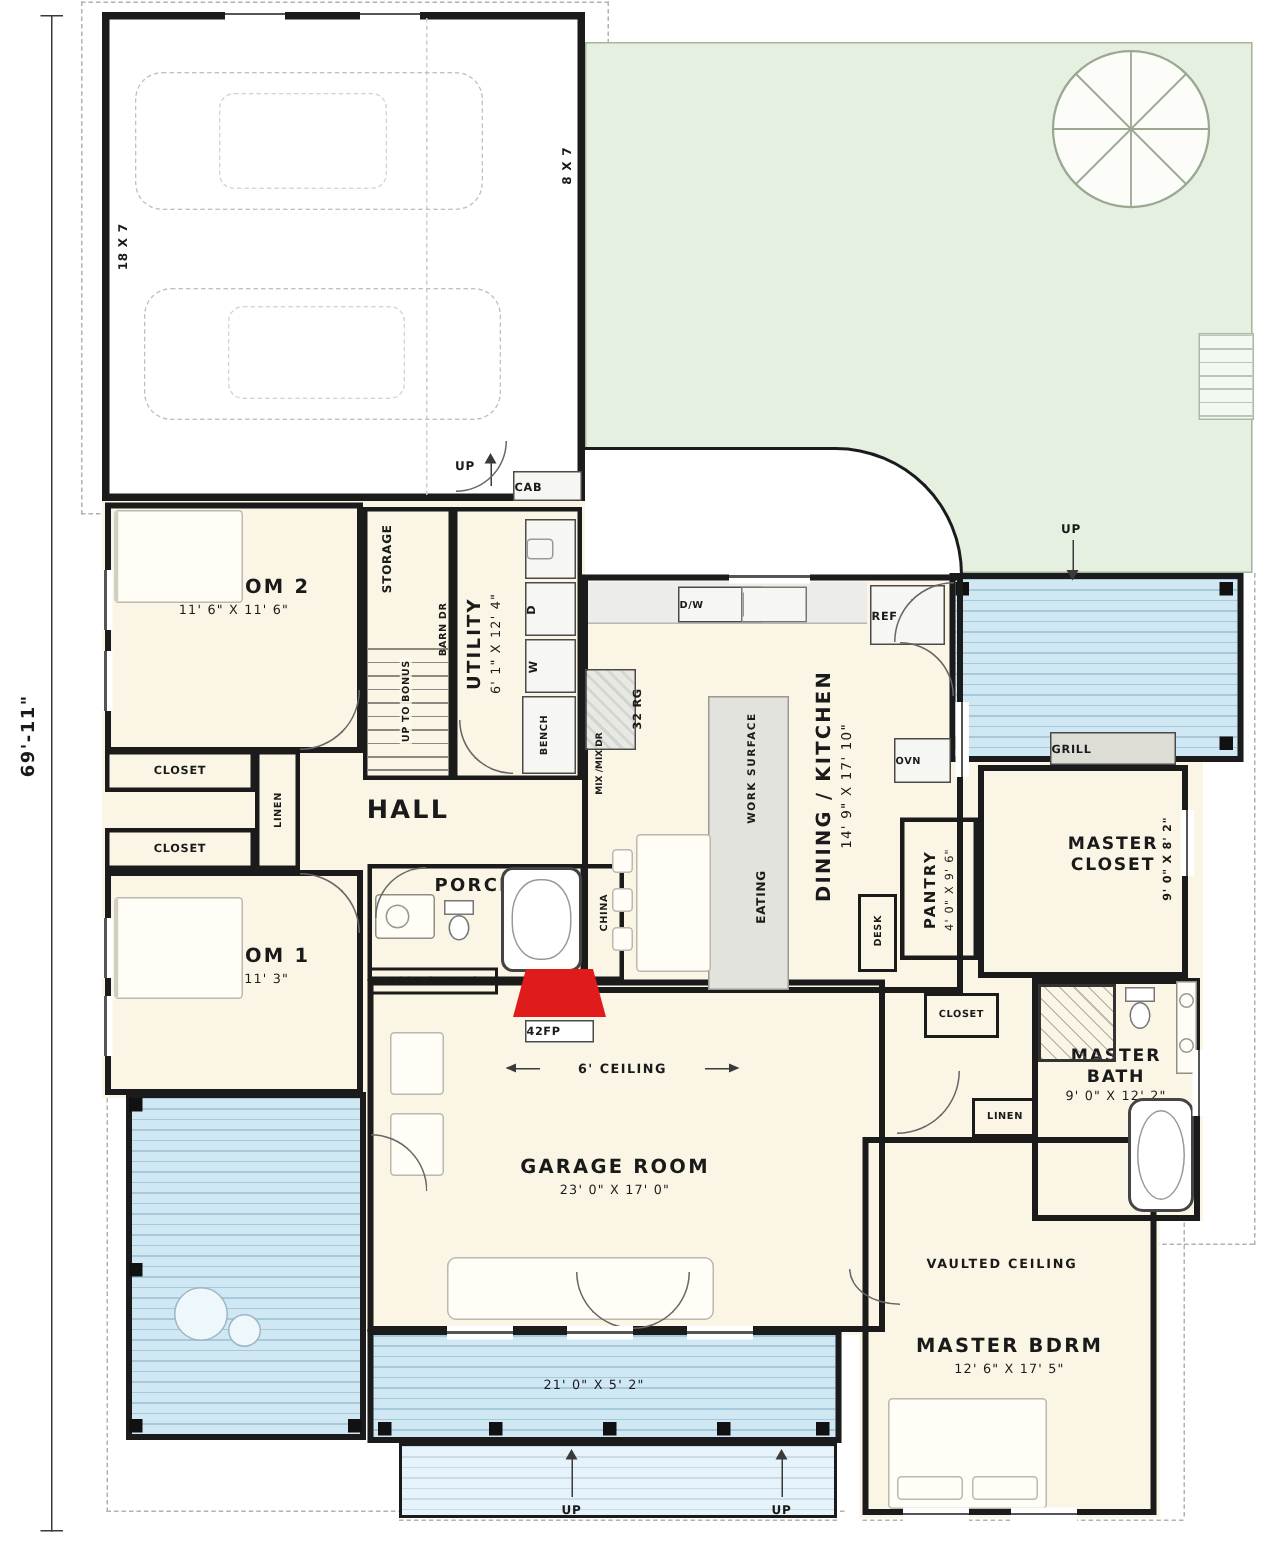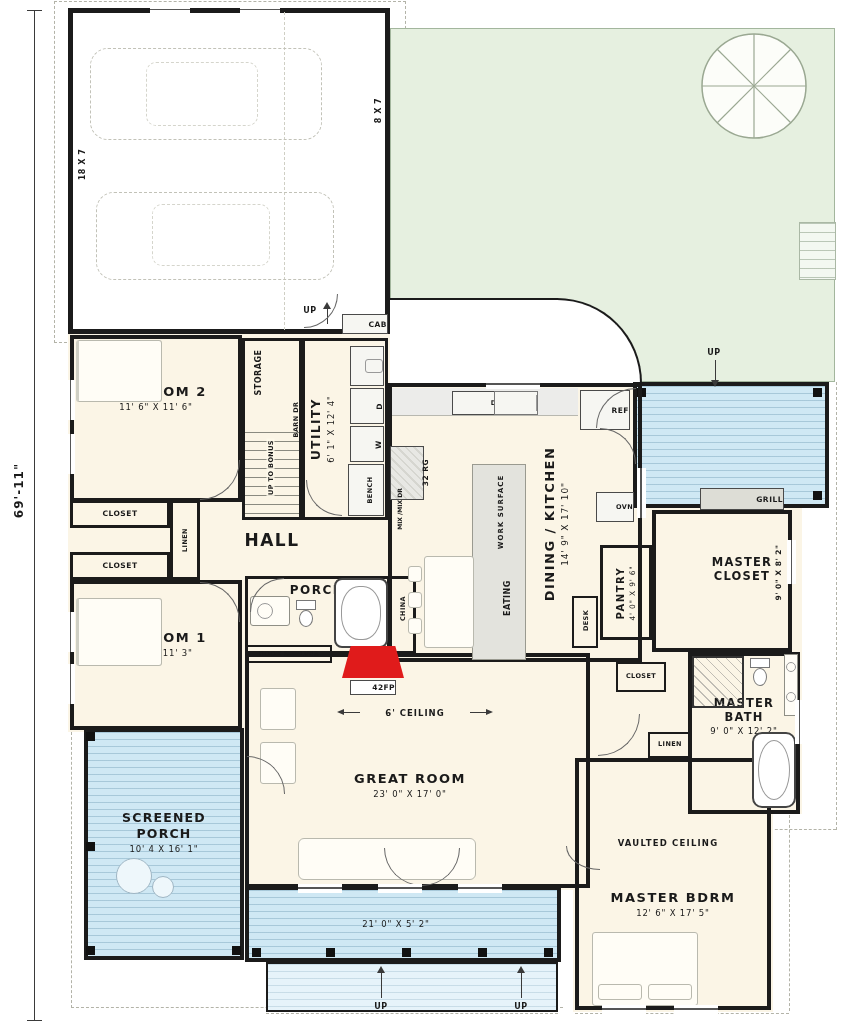--- a/index.html
+++ b/index.html
@@ -14,21 +14,21 @@
   .porchlite{background-color:#e6f3fa;background-image:repeating-linear-gradient(180deg,rgba(64,118,148,.18) 0 1px,transparent 1px 7px)}
   .lbl{position:absolute;display:flex;flex-direction:column;align-items:center;justify-content:center;text-align:center;color:#1a1a1a}
   .nm{font-weight:700;font-size:13px;letter-spacing:1.5px;line-height:1.25;white-space:nowrap}
   .nm2{font-weight:700;font-size:11.5px;letter-spacing:1.2px;line-height:1.25;white-space:normal}
   .dm{font-size:8.5px;letter-spacing:.8px;margin-top:2px;white-space:nowrap;font-weight:500}
   .sm{font-size:7.5px;font-weight:700;letter-spacing:.5px;white-space:nowrap}
   .xs{font-size:6.5px;font-weight:700;letter-spacing:.4px;white-space:nowrap}
   .xs2{font-size:6px;font-weight:700;line-height:1.3;white-space:normal}
   .rot{transform:rotate(-90deg)}
   .fur{position:absolute;border:1.2px solid #b9b9ae;background:#fffdf6;border-radius:3px}
-  .app{position:absolute;border:1.5px solid #4a4a4a;background:#f6f6f2;display:flex;align-items:center;justify-content:flex-end}
+  .app{position:absolute;border:1.5px solid #4a4a4a;background:#f6f6f2;display:flex;align-items:center;justify-content:flex-start}
   .post{position:absolute;width:9px;height:9px;background:#111}
   .winh{position:absolute;height:9px;background:linear-gradient(180deg,#fff 0 3.5px,#555 3.5px 5px,#fff 5px 100%)}
   .winv{position:absolute;width:9px;background:linear-gradient(90deg,#fff 0 3.5px,#555 3.5px 5px,#fff 5px 100%)}
   .dash{position:absolute;border:1px dashed #b3b3a8}
   .dashv{position:absolute;border-left:1px dashed #b3b3a8}
   .dashh{position:absolute;border-top:1px dashed #b3b3a8}
   .arc{position:absolute;border:1.3px solid #666;background:transparent}
   .arc-tl{border-right:none;border-bottom:none;border-radius:100% 0 0 0}
   .arc-tr{border-left:none;border-bottom:none;border-radius:0 100% 0 0}
   .arc-bl{border-right:none;border-top:none;border-radius:0 0 0 100%}
@@ -250,21 +250,21 @@
   <div class="a" style="left:299px;top:610px;width:14px;height:17px;border:1px solid #777;border-radius:50%;background:#fff"></div>
   <div class="a" style="left:334px;top:578px;width:54px;height:70px;border:2px solid #444;border-radius:8px;background:#fff"></div>
   <div class="a" style="left:341px;top:586px;width:40px;height:54px;border:1px solid #999;border-radius:45%"></div>
 
   <div class="a" style="left:342px;top:646px;width:62px;height:32px;background:#e01b1b;clip-path:polygon(14% 0,86% 0,100% 100%,0 100%)"></div>
   <div class="app" style="left:350px;top:680px;width:46px;height:15px;background:#fff">
       <span class="xs" style="font-size:7.5px">42FP</span>
     </div>
 
   <div class="lbl" style="left:320px;top:766px;width:180px;height:38px">
-    <span class="nm">GREAT ROOM</span>
+    <span class="nm">GARAGE ROOM</span>
       <span class="dm">23' 0" X 17' 0"</span>
   </div>
   <div class="lbl" style="left:358px;top:706px;width:114px;height:14px">
       <span class="sm" style="font-size:8.5px;letter-spacing:1px">6' CEILING</span>
     </div>
   <div class="line" style="left:344px;top:712px;width:16px;height:1px"></div>
   <div class="tri" style="left:337px;top:709px;border-top:3.5px solid transparent;border-bottom:3.5px solid transparent;border-right:7px solid #3a3a3a"></div>
   <div class="line" style="left:470px;top:712px;width:16px;height:1px"></div>
   <div class="tri" style="left:486px;top:709px;border-top:3.5px solid transparent;border-bottom:3.5px solid transparent;border-left:7px solid #3a3a3a"></div>
 
@@ -301,24 +301,20 @@
 
   <div class="a" style="left:692px;top:656px;width:52px;height:52px;border:2px solid #333;background:repeating-linear-gradient(45deg,rgba(120,120,120,.45) 0 1px,transparent 1px 7px)"></div>
   <div class="a" style="left:750px;top:658px;width:20px;height:10px;border:1px solid #777;background:#fff"></div>
   <div class="a" style="left:753px;top:668px;width:14px;height:18px;border:1px solid #777;border-radius:50%;background:#fff"></div>
   <div class="a" style="left:784px;top:654px;width:14px;height:62px;border:1px solid #8f8f86;background:#fffdf6"></div>
   <div class="a" style="left:786px;top:662px;width:10px;height:10px;border:1px solid #999;border-radius:50%"></div>
   <div class="a" style="left:786px;top:692px;width:10px;height:10px;border:1px solid #999;border-radius:50%"></div>
   <div class="a" style="left:752px;top:732px;width:44px;height:76px;border:2px solid #444;border-radius:10px;background:#fff"></div>
   <div class="a" style="left:758px;top:740px;width:32px;height:60px;border:1px solid #999;border-radius:50%"></div>
 
-  <div class="lbl" style="left:100px;top:804px;width:128px;height:56px">
-    <span class="nm2" style="font-size:12.5px">SCREENED PORCH</span>
-    <span class="dm">10' 4 X 16' 1"</span>
-  </div>
   <div class="a" style="left:116px;top:858px;width:36px;height:36px;border:1.2px solid #9fb6c4;border-radius:50%;background:#eef7fb"></div>
   <div class="a" style="left:152px;top:876px;width:22px;height:22px;border:1.2px solid #9fb6c4;border-radius:50%;background:#eef7fb"></div>
 
   <div class="lbl" style="left:308px;top:898px;width:176px;height:50px">
     <span class="dm">21' 0" X 5' 2"</span>
   </div>
   <div class="tri" style="left:377px;top:966px;border-left:4px solid transparent;border-right:4px solid transparent;border-bottom:7px solid #3a3a3a"></div>
   <div class="line" style="left:381px;top:972px;width:1px;height:26px"></div>
   <div class="lbl" style="left:366px;top:1000px;width:30px;height:13px">
       <span class="sm" style="font-size:8px">UP</span>

